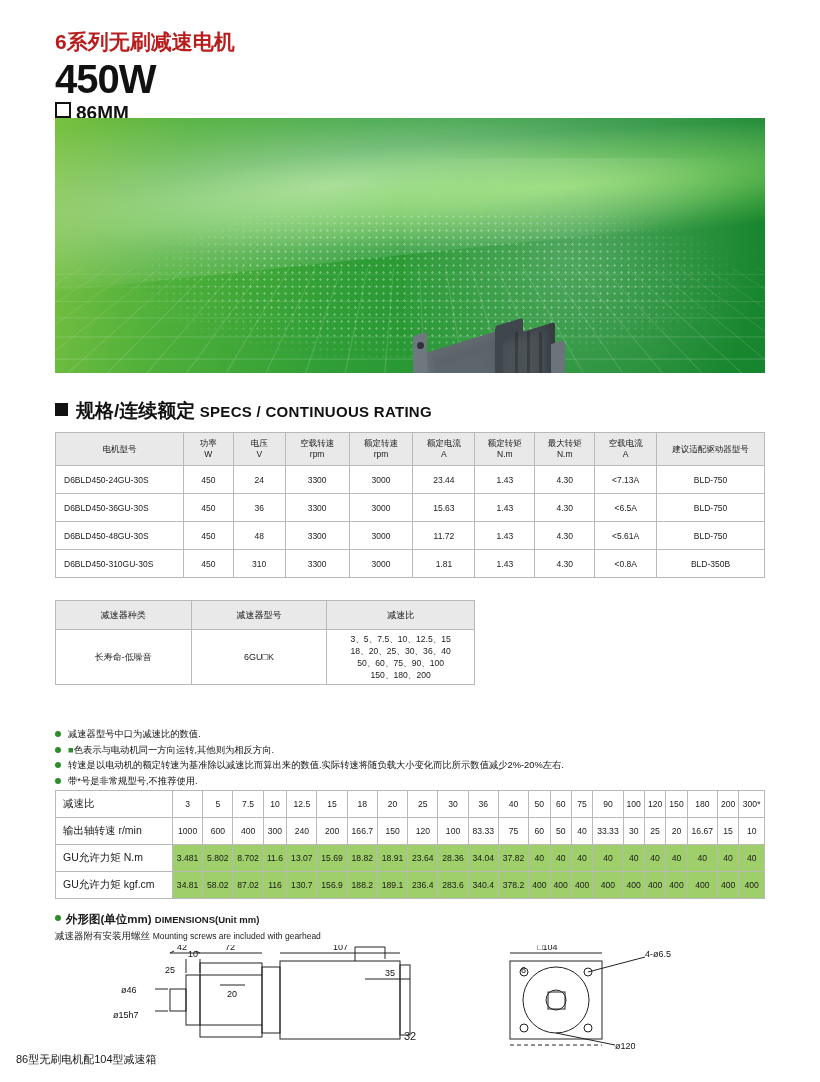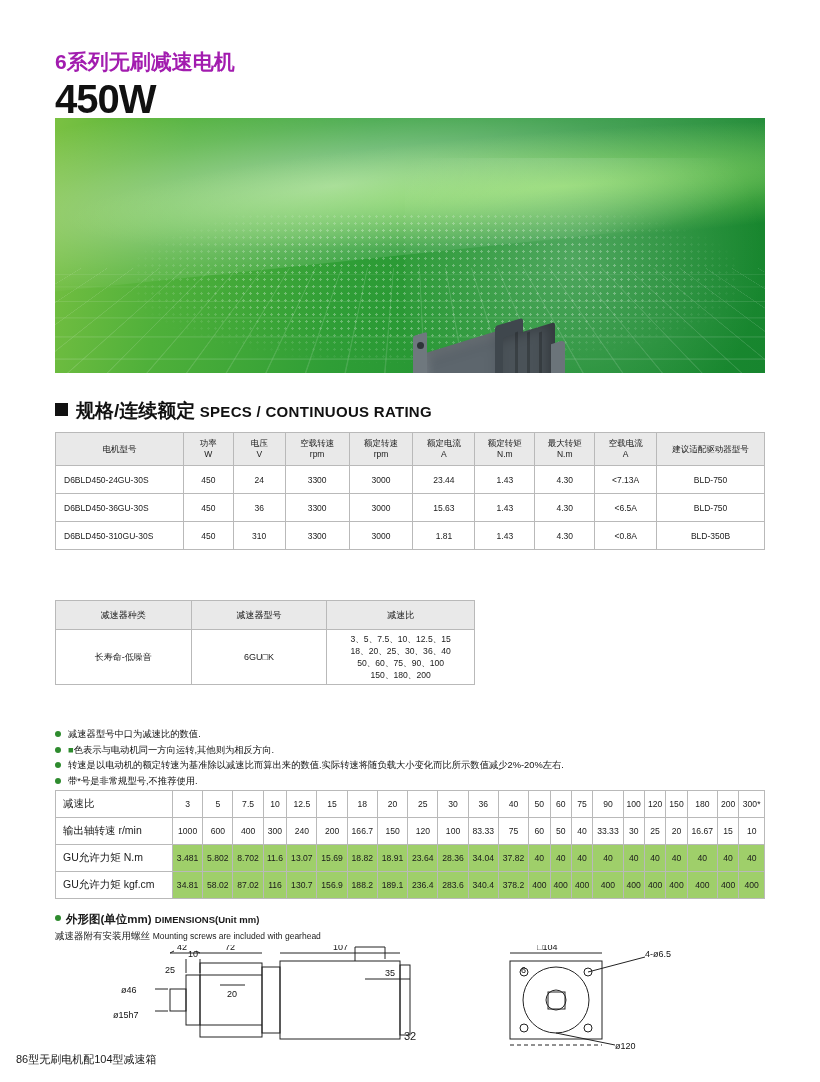--- a/index.html
+++ b/index.html
@@ -5,21 +5,21 @@
   html,body{margin:0;padding:0;}
   body{
     width:820px;height:1082px;background:#ffffff;
     font-family:"Liberation Sans", sans-serif;
     color:#1a1a1a;position:relative;overflow:hidden;
   }
   .page{position:relative;width:820px;height:1082px;}
 
   
   .hdr{position:absolute;left:55px;top:28px;}
-  .hdr .t1{font-size:21px;font-weight:bold;color:#a21caf;letter-spacing:0px;margin-top:20px;}
+  .hdr .t1{font-size:21px;font-weight:bold;color:#b91c1c;letter-spacing:0px;}
   .hdr .t2{font-size:40px;font-weight:bold;color:#111;line-height:42px;margin-top:2px;letter-spacing:-1px;}
   .hdr .t3{font-size:19px;font-weight:bold;color:#111;margin-top:2px;}
   .hdr .t3 .sq{display:inline-block;width:12px;height:12px;border:2px solid #111;margin-right:5px;vertical-align:1px;}
 
   
   .hero{position:absolute;left:55px;top:118px;width:710px;height:255px;overflow:hidden;
     background:linear-gradient(100deg,#7ac142 0%,#4fb03a 18%,#2f9e36 42%,#1f8f32 70%,#17852e 100%);}
   .hero .swoosh{position:absolute;left:-40px;top:-60px;width:900px;height:190px;
     background:radial-gradient(ellipse at 35% 60%, rgba(255,255,255,.55) 0%, rgba(255,255,255,.18) 38%, rgba(255,255,255,0) 62%);
     transform:rotate(-6deg);}
@@ -175,20 +175,32 @@
         <tr>
           <td class="first">D6BLD450-36GU-30S</td>
           <td>450</td>
           <td>36</td>
           <td>3300</td>
           <td>3000</td>
           <td>15.63</td>
           <td>1.43</td>
           <td>4.30</td>
           <td>&lt;6.5A</td>
+          <td>BLD-750</td>
+        </tr>
+        <tr>
+          <td class="first">D6BLD450-48GU-30S</td>
+          <td>450</td>
+          <td>48</td>
+          <td>3300</td>
+          <td>3000</td>
+          <td>11.72</td>
+          <td>1.43</td>
+          <td>4.30</td>
+          <td>&lt;5.61A</td>
           <td>BLD-750</td>
         </tr>
         <tr>
           <td class="first">D6BLD450-310GU-30S</td>
           <td>450</td>
           <td>310</td>
           <td>3300</td>
           <td>3000</td>
           <td>1.81</td>
           <td>1.43</td>

